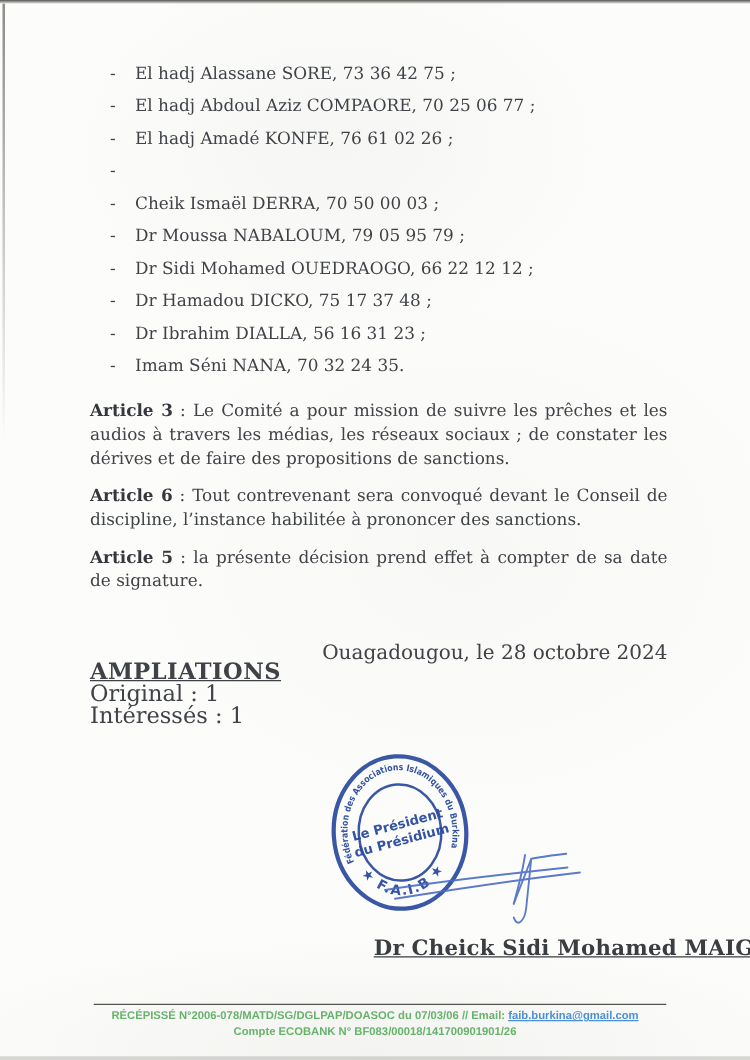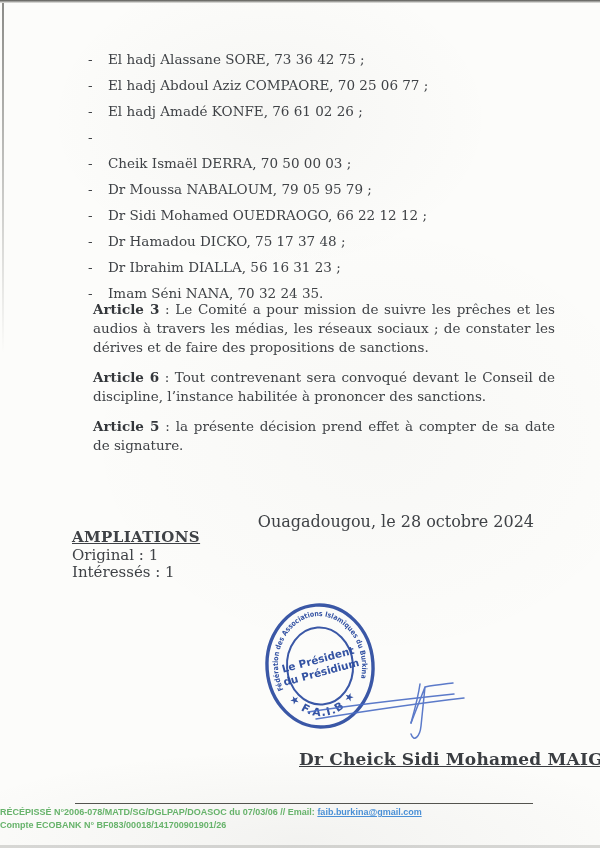--- a/index.html
+++ b/index.html
@@ -22,41 +22,42 @@
   .scan-left{position:absolute;top:3px;left:2px;width:2px;height:350px;
     background:linear-gradient(to bottom, rgba(80,80,75,0.65), rgba(140,140,132,0));}
   .scan-bottom{position:absolute;bottom:0;left:0;right:0;height:3px;background:rgba(150,150,145,0.35);}
 
   
   .members{position:absolute;left:88px;top:52px;width:450px;}
   .li{display:flex;font-size:13.5px;line-height:14px;margin-bottom:12px;}
   .li .dash{width:20px;flex:0 0 20px;}
 
   
-  .articles{position:absolute;left:72px;top:300px;width:462px;margin-left:21px;}
+  .articles{position:absolute;left:72px;top:320px;width:462px;}
   .para{font-size:13.5px;line-height:19px;text-align:justify;margin:0 0 11px 0;}
   .para .lbl{font-weight:bold;color:#34373b;}
 
   .place-date{position:absolute;top:512px;right:66px;font-size:16px;}
 
-  .ampliations{position:absolute;left:72px;top:529px;font-size:15px;line-height:17.5px;}
+  .ampliations{position:absolute;left:72px;top:529px;font-size:18px;line-height:17.5px;}
   .ampliations .title{font-weight:bold;text-decoration:underline;letter-spacing:0.4px;}
 
   .stamp-wrap{position:absolute;left:250px;top:590px;width:140px;height:152px;}
   .sig-wrap{position:absolute;left:302px;top:676px;width:172px;height:76px;}
 
   .signatory{
     position:absolute;left:299px;top:749px;
     font-size:17px;font-weight:bold;letter-spacing:0.2px;
     color:#3a3d41;text-decoration:underline;white-space:nowrap;
   }
 
   .footer-rule{position:absolute;left:75px;top:803px;width:458px;height:1px;background:#54544f;}
   .footer{
     position:absolute;left:0;top:806px;width:600px;
+    text-align:center;
     font-family:"Liberation Sans", sans-serif;
     font-weight:bold;font-size:9px;line-height:13px;
   }
   .footer .green{color:#67b36b;}
   .footer .email{color:#4a90d6;text-decoration:underline;}
 </style>
 </head>
 <body>
 
 <div class="page">

